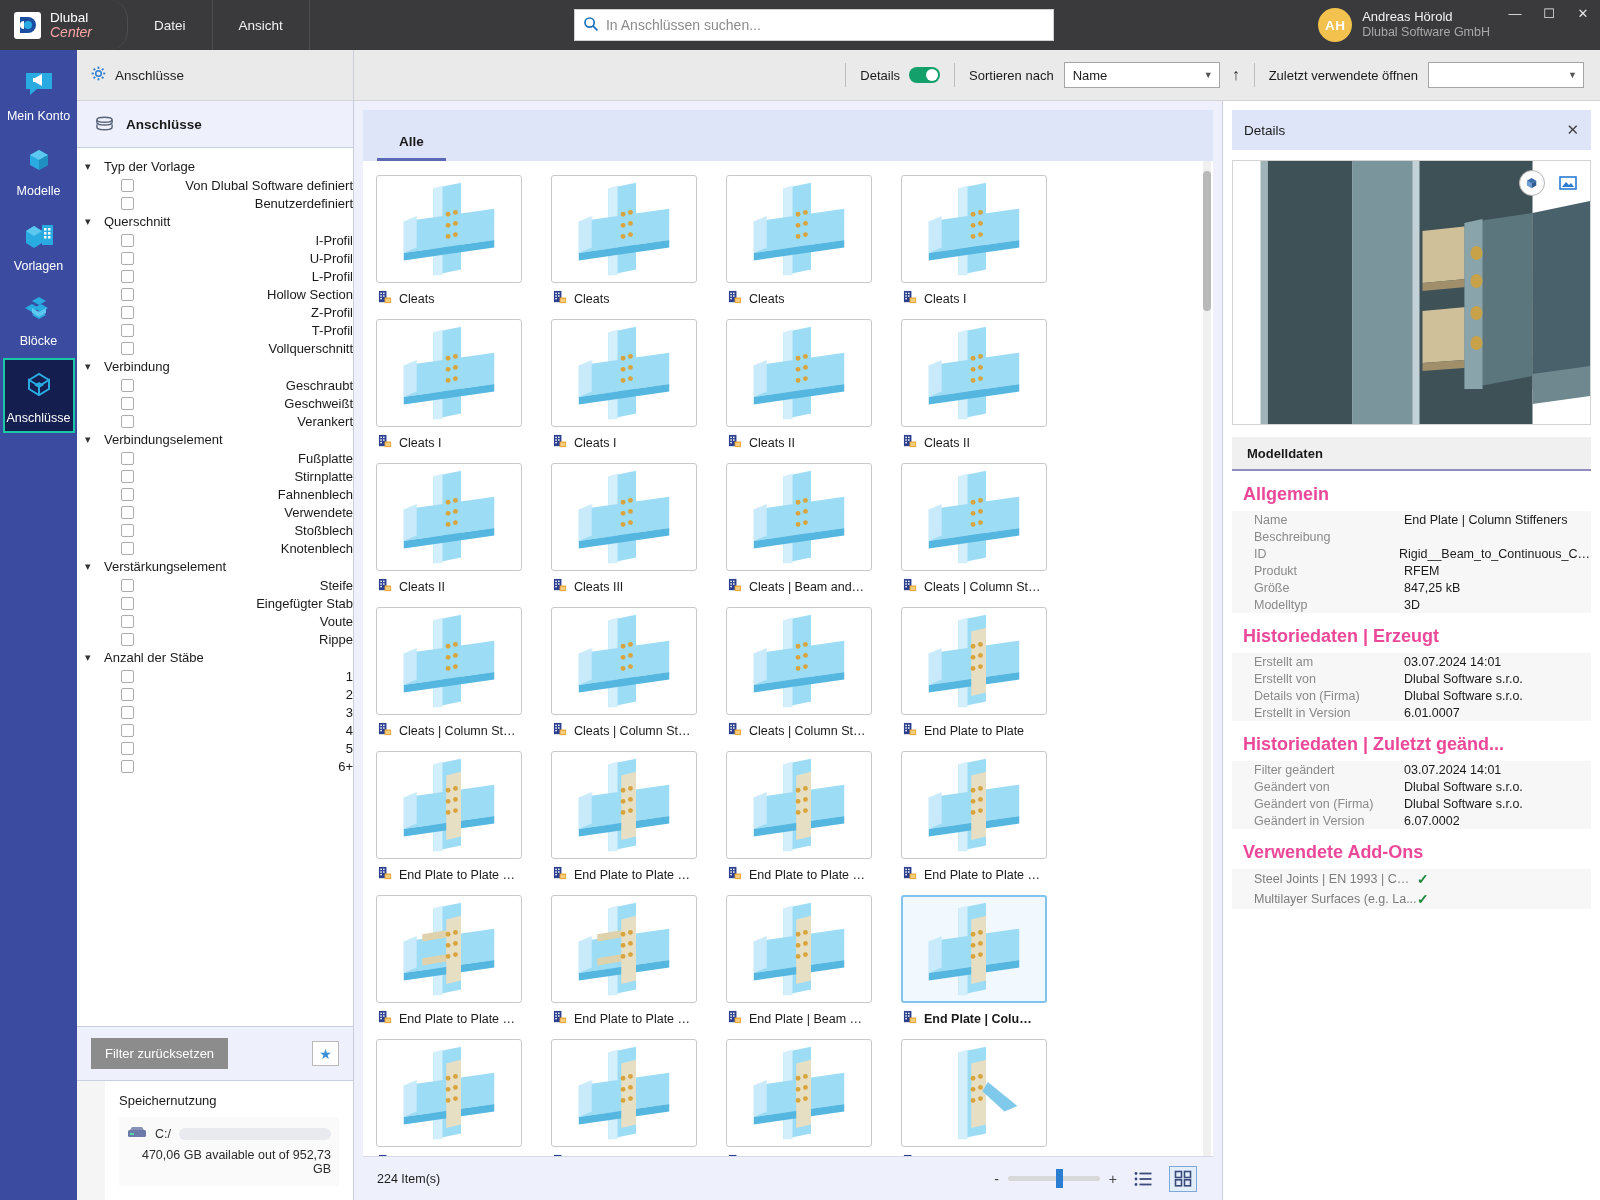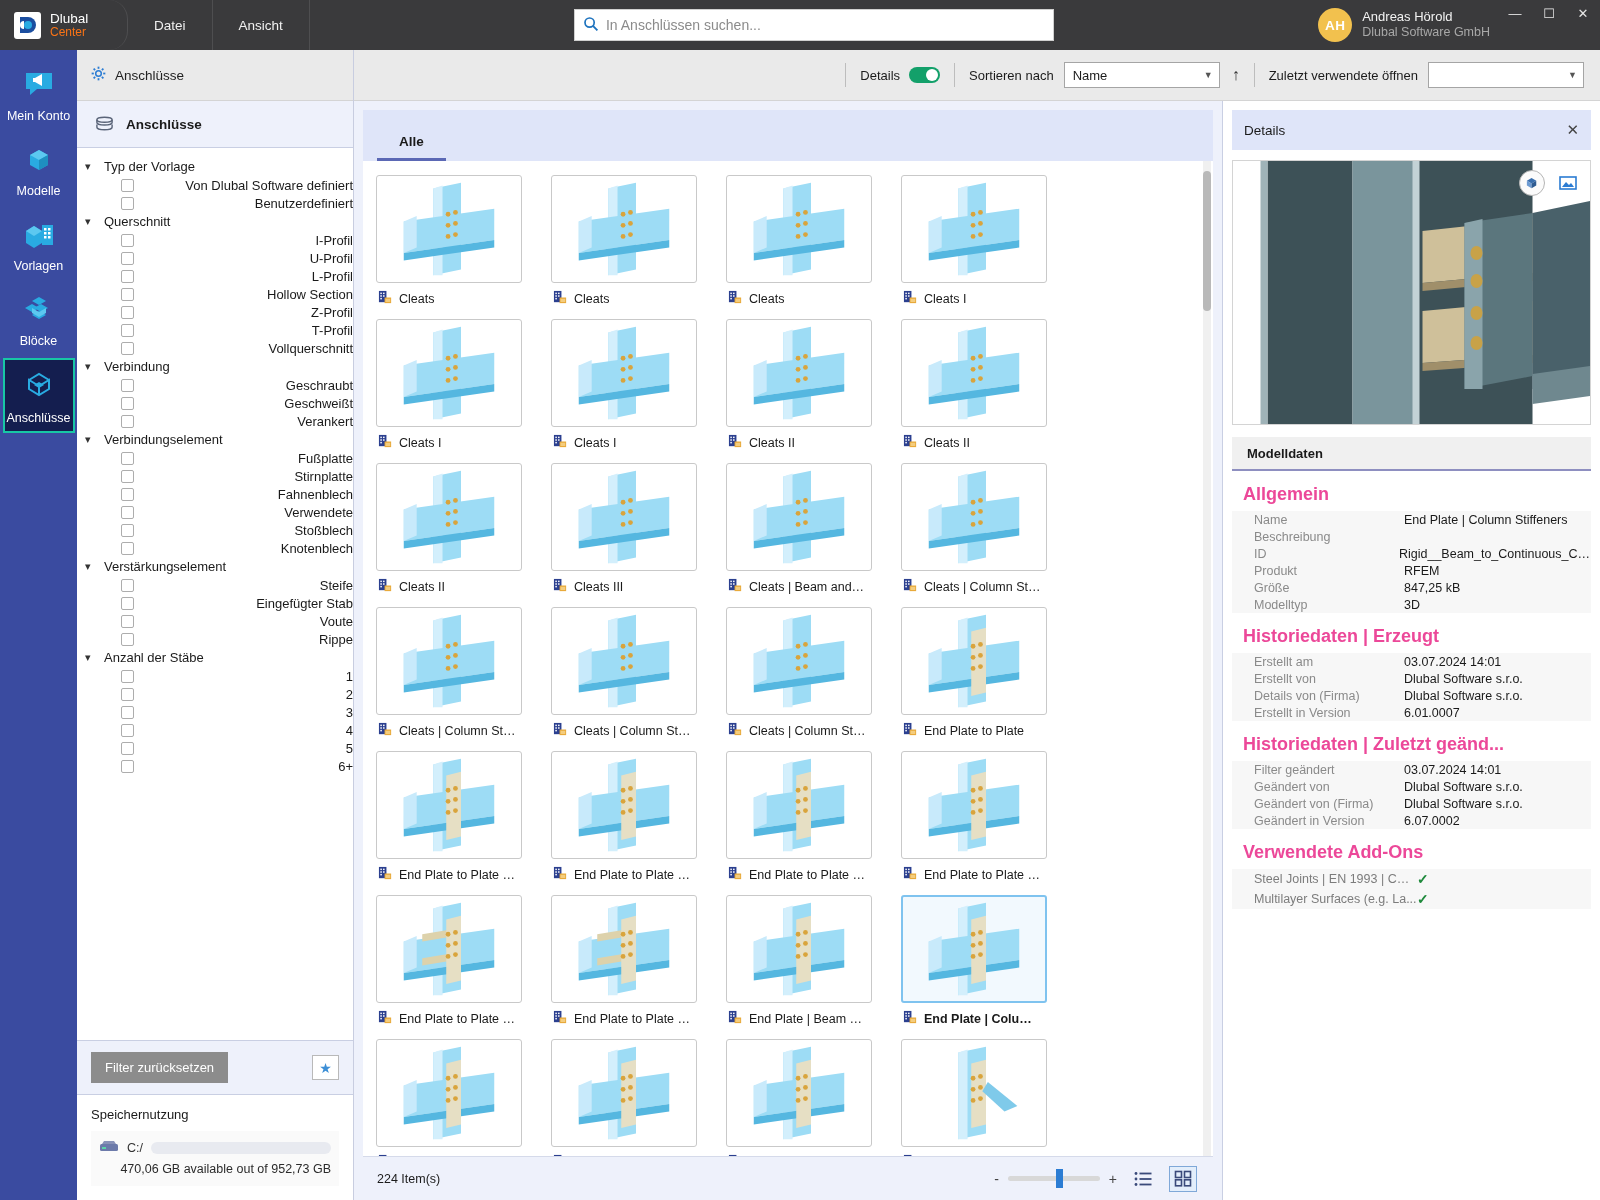--- a/index.html
+++ b/index.html
@@ -22,21 +22,21 @@
     border-right: 1px solid #4e4e50;
     border-radius: 19px;
   }
   .brand-logo {
     width: 27px; height: 27px; background: #ffffff; border-radius: 3px;
     display: flex; align-items: center; justify-content: center;
   }
   .brand-logo svg { display:block; }
   .brand-text { line-height: 1.12; }
   .brand-text .l1 { font-size: 13.5px; color: #ffffff; }
-  .brand-text .l2 { font-size: 12px; color: #f97316; }
+  .brand-text .l2 { font-size: 14px; color: #fca5a5; font-style: italic; }
 
   .menu { display: flex; align-items: center; }
   .menu-item {
     padding: 0 26px; height: 50px; display: flex; align-items: center;
     font-size: 13.5px; color: #f0f0f0; cursor: default;
     border-right: 1px solid #4e4e50;
   }
   .menu-item:first-child { border-left: none; }
 
   .search-wrap { flex: 1; display: flex; align-items: center; justify-content: center; }
@@ -121,21 +121,21 @@
     justify-content: space-between; border-bottom: 1px solid #c9cfe3; flex: 0 0 auto;
   }
   .btn-reset {
     background: #8c8c8c; color: #fff; border: none; font-size: 13px;
     padding: 8px 14px; font-family: "Liberation Sans", sans-serif; cursor: default;
   }
   .btn-star {
     width: 27px; height: 25px; background: #fff; border: 1px solid #b9b9b9;
     display: flex; align-items: center; justify-content: center; color: #3d8fd6; font-size: 14px;
   }
-  .storage { background: #fff; padding: 12px 14px 14px; flex: 0 0 auto; }
+  .storage { background: #fff; padding: 12px 14px 14px; flex: 0 0 auto; margin-left: 28px; }
   .storage-title { font-size: 13px; color: #1a1a1a; margin-bottom: 9px; }
   .storage-card { background: #fafafa; padding: 8px 8px 10px; }
   .storage-row { display: flex; align-items: center; gap: 8px; }
   .drive-label { font-size: 12.5px; color: #333; }
   .bar {
     flex: 1; height: 12px; background: #e8eaf0; border-radius: 6px; overflow: hidden;
   }
   .bar-fill { height: 100%; background: #4472c4; border-radius: 6px; width: 50.6%; }
   .storage-text { font-size: 12.5px; color: #2b2b2b; text-align: right; margin-top: 6px; }
 

